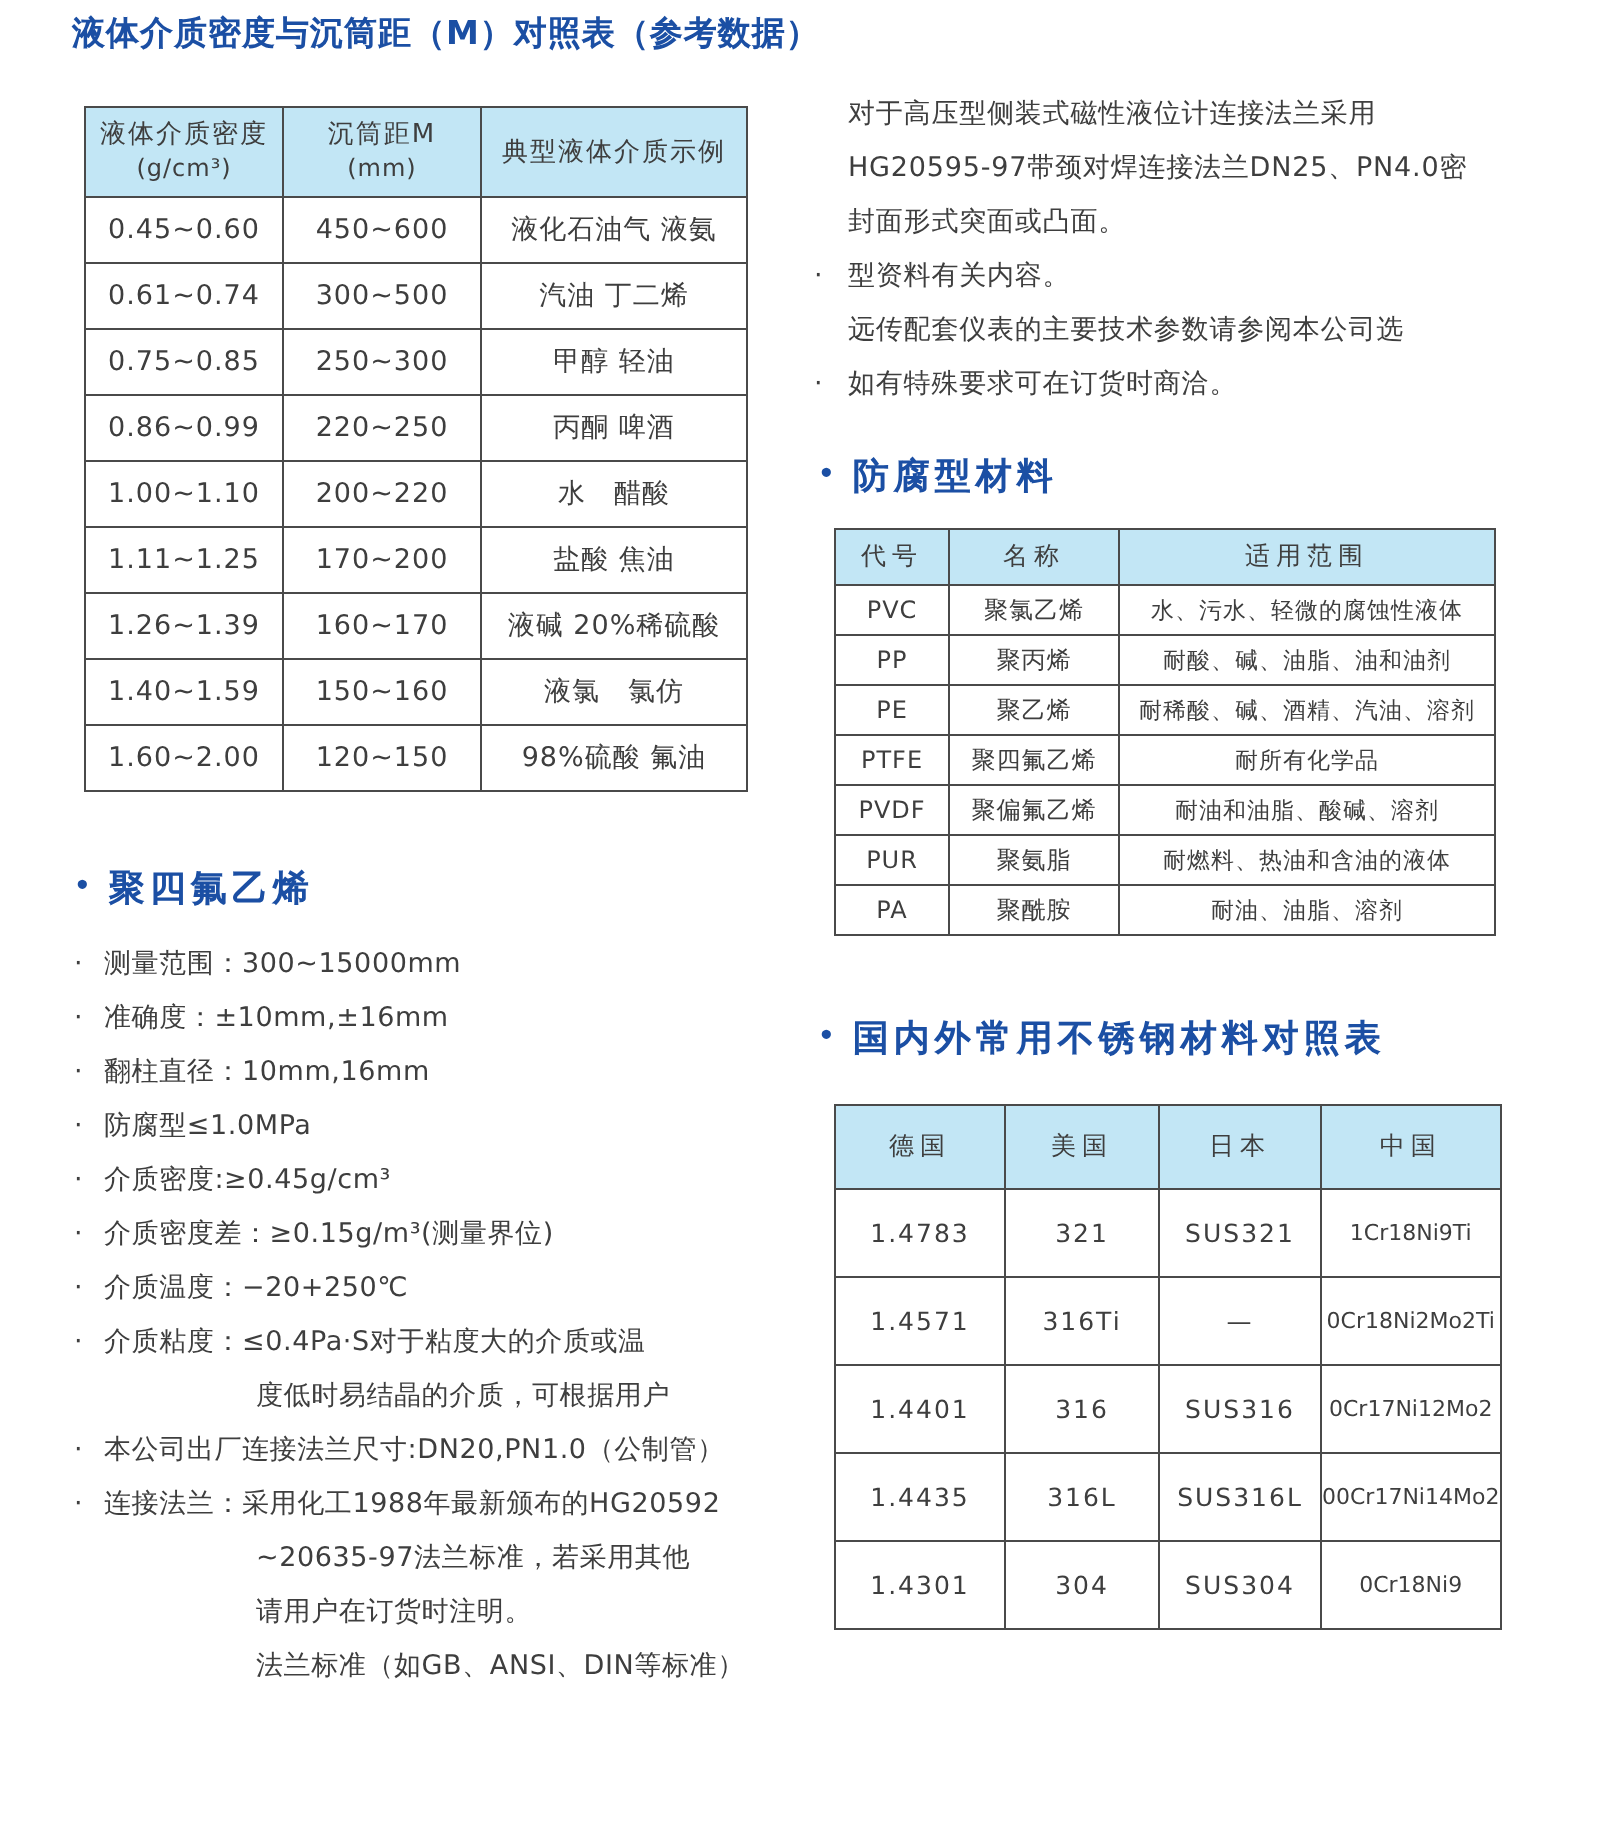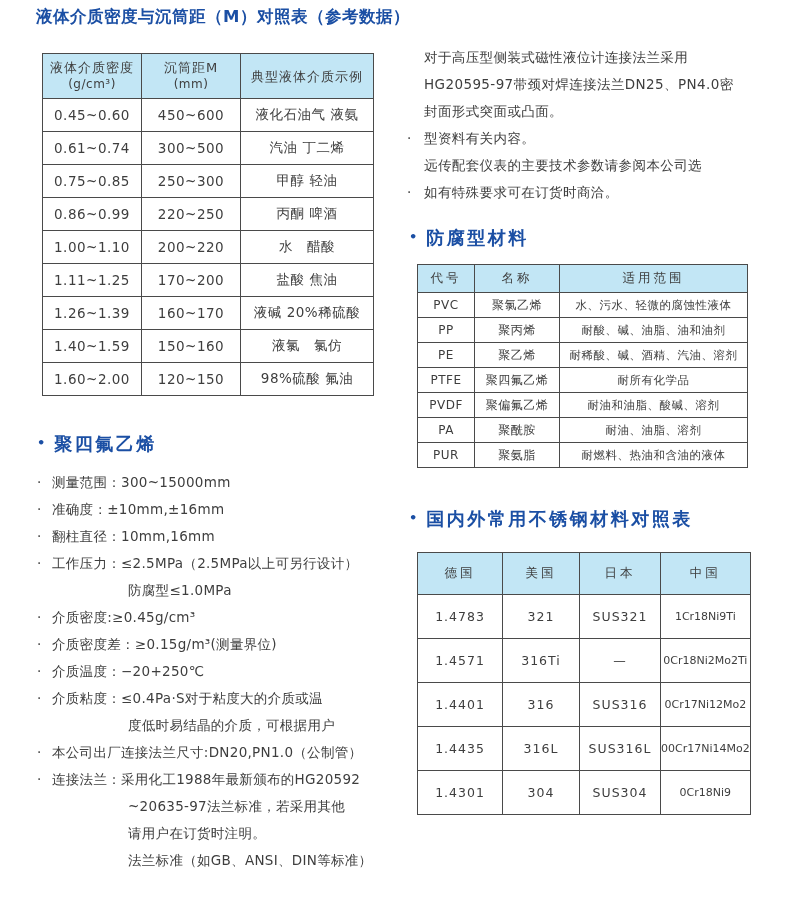--- a/index.html
+++ b/index.html
@@ -154,21 +154,20 @@
       </div>
     <div class="spec">
         <span class="b">·</span>
         <div class="sl">
           <div>翻柱直径：10mm,16mm</div>
         </div>
       </div>
     <div class="spec">
         <span class="b">·</span>
         <div class="sl">
-          <div>工作压力：≤2.5MPa（2.5MPa以上可另行设计）</div>
           <div>防腐型≤1.0MPa</div>
         </div>
       </div>
     <div class="spec">
         <span class="b">·</span>
         <div class="sl">
           <div>介质密度:≥0.45g/cm³</div>
         </div>
       </div>
     <div class="spec">
@@ -255,28 +254,28 @@
           <td>PTFE</td>
           <td>聚四氟乙烯</td>
           <td>耐所有化学品</td>
         </tr>
       <tr>
           <td>PVDF</td>
           <td>聚偏氟乙烯</td>
           <td>耐油和油脂、酸碱、溶剂</td>
         </tr>
       <tr>
+          <td>PUR</td>
+          <td>聚氨脂</td>
+          <td>耐燃料、热油和含油的液体</td>
+        </tr>
+      <tr>
           <td>PA</td>
           <td>聚酰胺</td>
           <td>耐油、油脂、溶剂</td>
-        </tr>
-      <tr>
-          <td>PUR</td>
-          <td>聚氨脂</td>
-          <td>耐燃料、热油和含油的液体</td>
         </tr>
     </tbody>
   </table>
 
   <h2 class="sec-h" id="st-head"><span class="hb">•</span><span>国内外常用不锈钢材料对照表</span></h2>
 
   <table class="t3">
     <thead>
       <tr>
         <th>德国</th>

